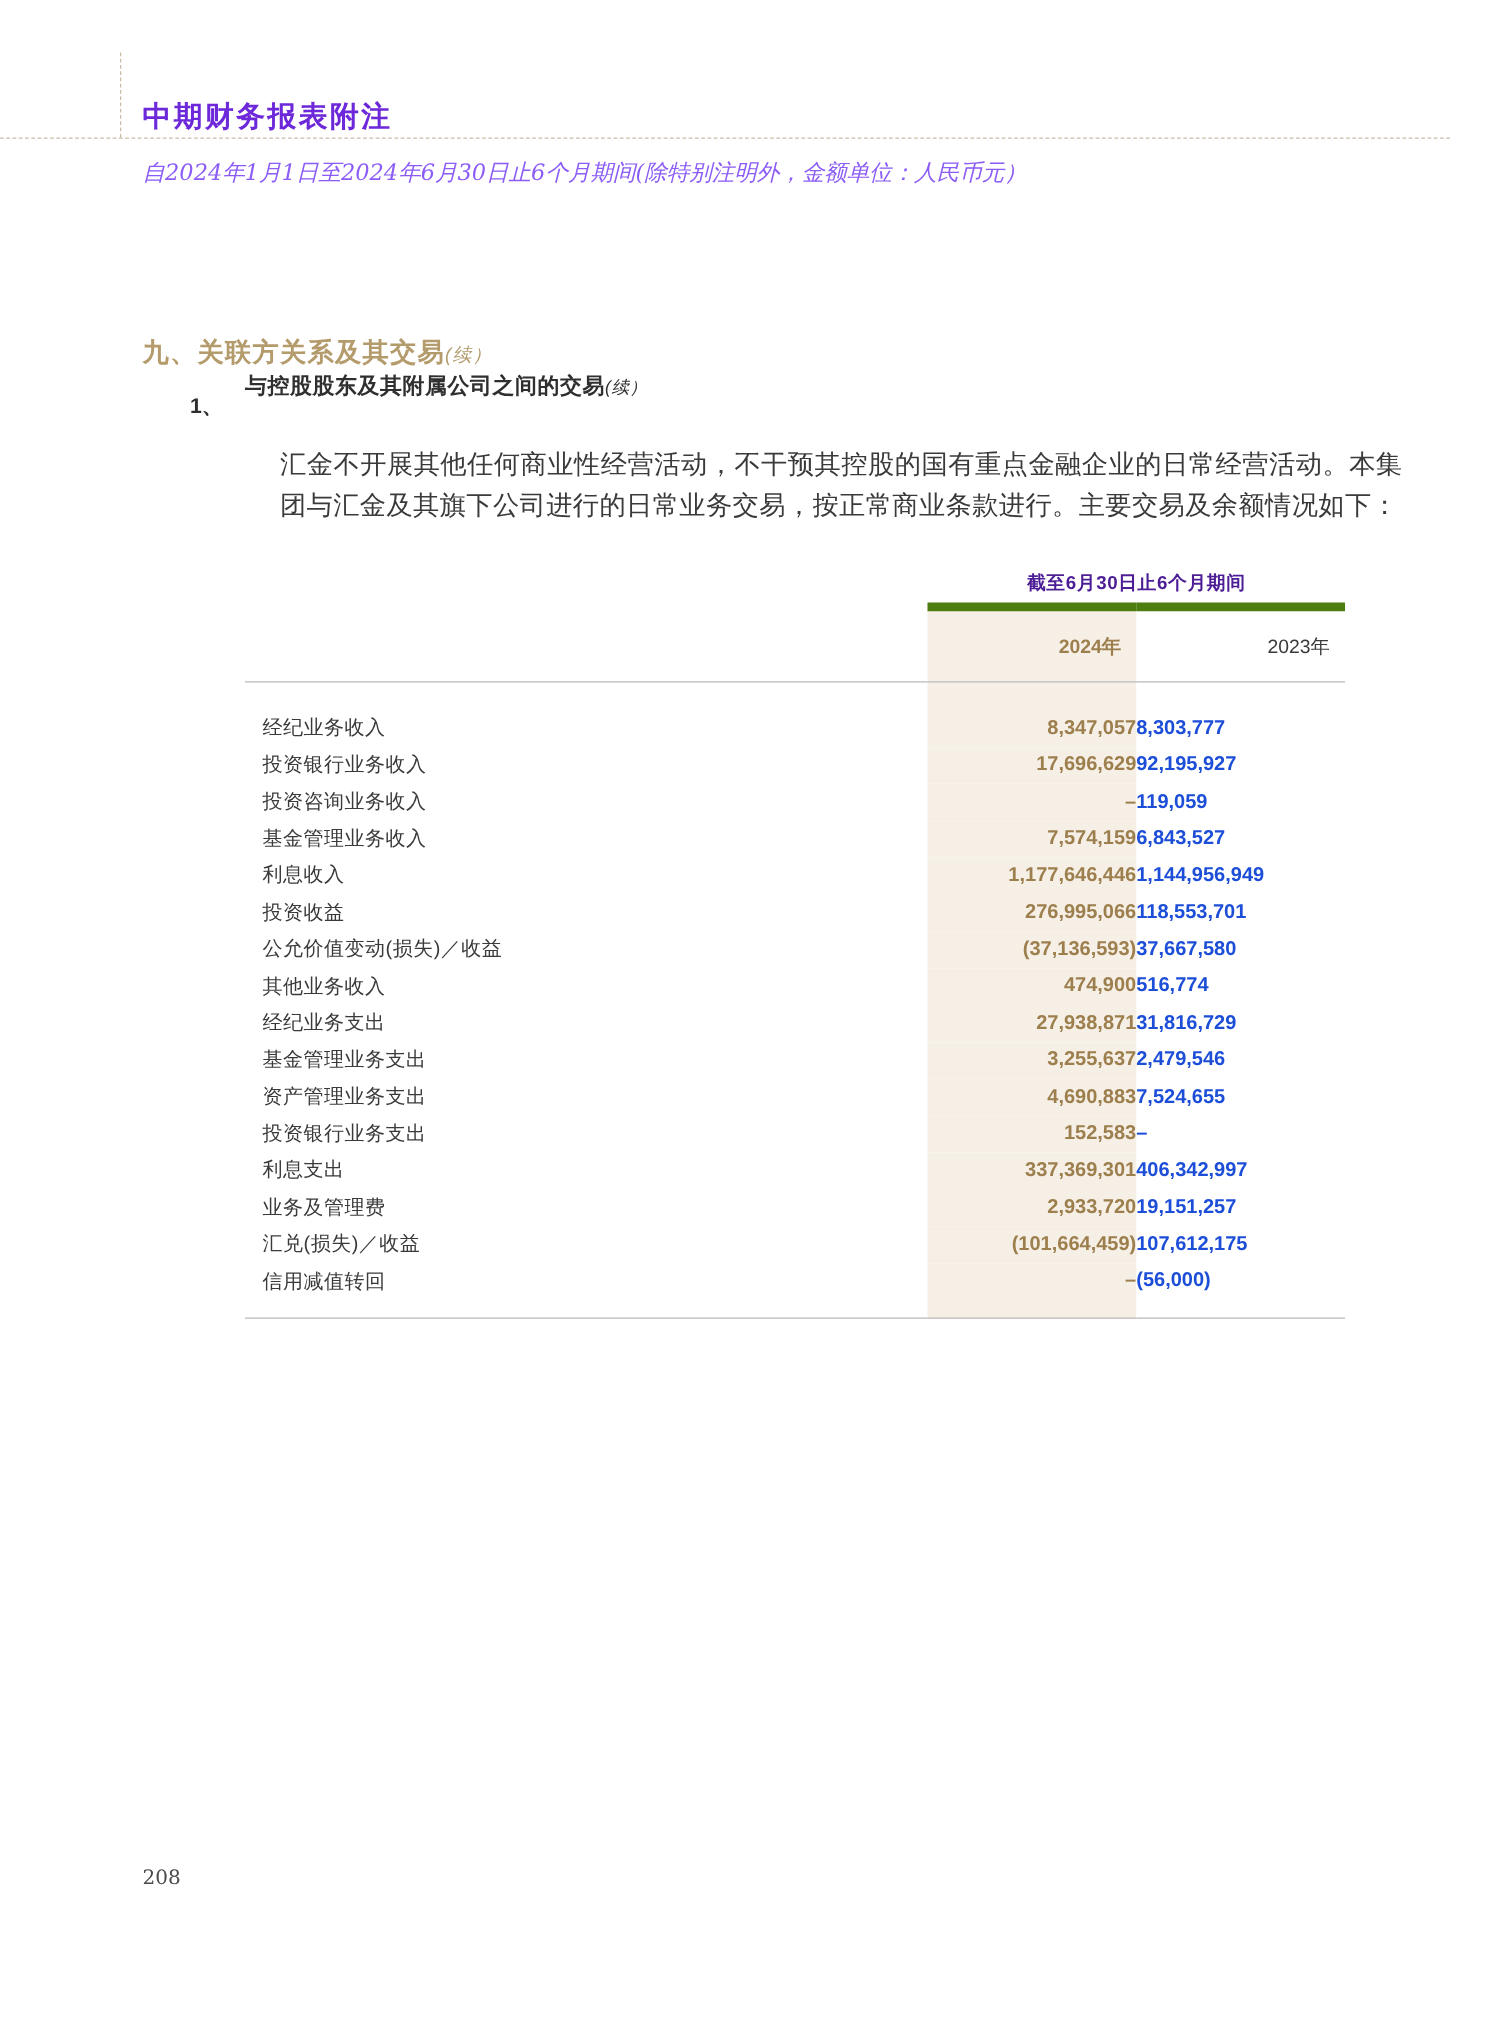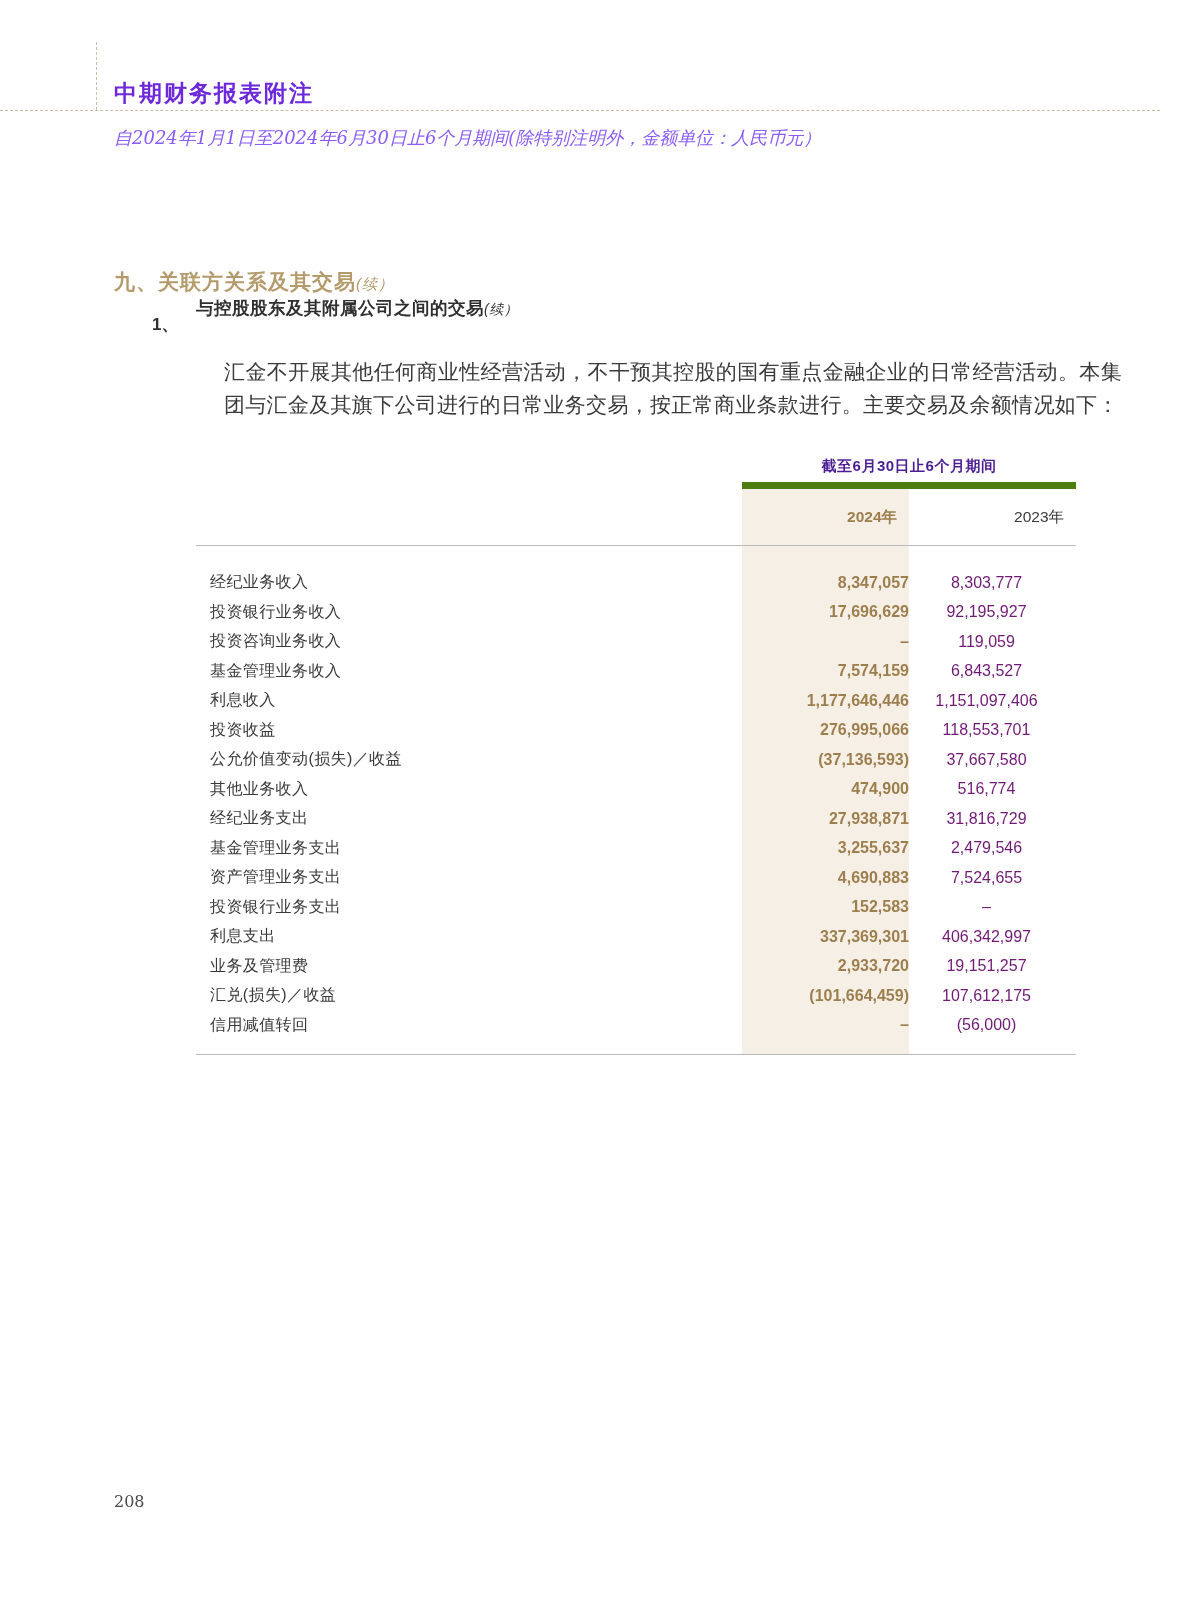--- a/index.html
+++ b/index.html
@@ -179,23 +179,24 @@
     padding-left: 14px;
     letter-spacing: 0.4px;
   }
   tr.data td.v2024 {
     text-align: right;
     font-weight: 700;
     color: #9d7f4e;
     background: #f6efe6;
   }
   tr.data td.v2023 {
-    text-align: center;
+    text-align: left;
     padding-right: 12px;
-    color: #701a75;
+    color: #1d4ed8;
+    font-weight: bold;
   }
   .end-row td {
     height: 14px;
     padding: 0;
     border-bottom: 1px solid #b9b9b9;
   }
   .end-row .shade { background: #f6efe6; }
 
   
   .page-number {
@@ -267,21 +268,21 @@
         <td class="v2023">119,059</td>
       </tr>
       <tr class="data">
         <td class="label">基金管理业务收入</td>
         <td class="v2024">7,574,159</td>
         <td class="v2023">6,843,527</td>
       </tr>
       <tr class="data">
         <td class="label">利息收入</td>
         <td class="v2024">1,177,646,446</td>
-        <td class="v2023">1,151,097,406</td>
+        <td class="v2023">1,144,956,949</td>
       </tr>
       <tr class="data">
         <td class="label">投资收益</td>
         <td class="v2024">276,995,066</td>
         <td class="v2023">118,553,701</td>
       </tr>
       <tr class="data">
         <td class="label">公允价值变动(损失)／收益</td>
         <td class="v2024">(37,136,593)</td>
         <td class="v2023">37,667,580</td>

